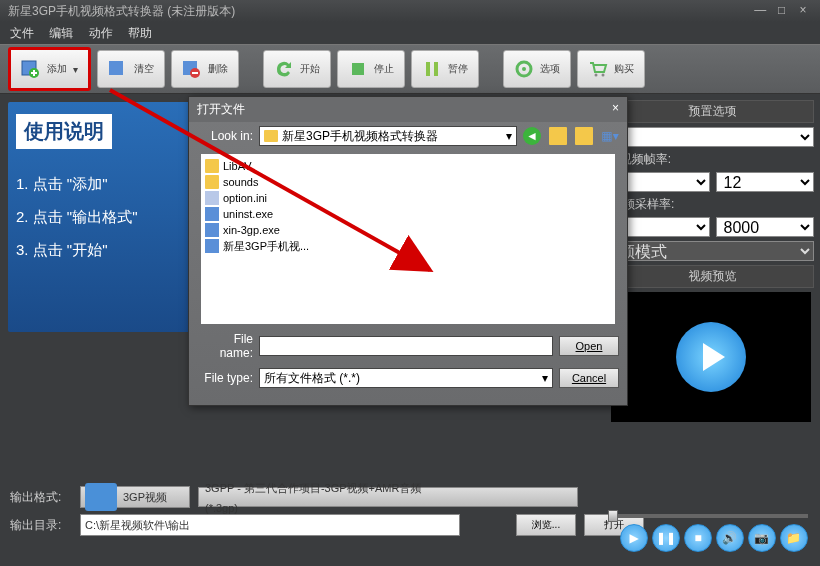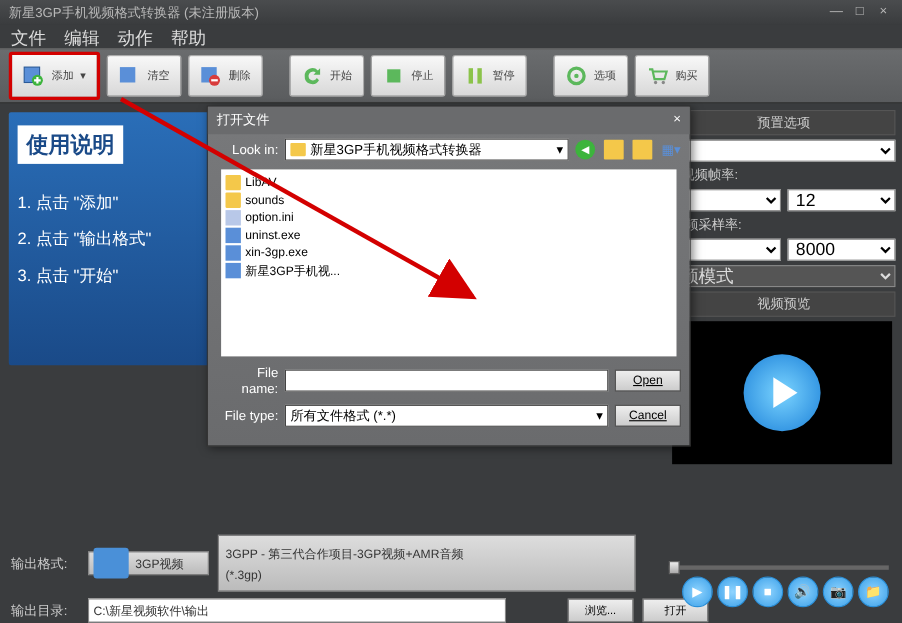--- a/index.html
+++ b/index.html
@@ -1,21 +1,21 @@
 <!DOCTYPE html>
 <html><head>
 <meta charset="utf-8">
 <style>
 * { box-sizing: border-box; margin: 0; padding: 0; font-family: "Microsoft YaHei", Arial, sans-serif; }
 body { width: 820px; height: 566px; background: #3a3c3e; overflow: hidden; position: relative; }
 
 .titlebar { height: 22px; background: linear-gradient(#4a4c4e,#3a3c3e); color: #b8b8b8; font-size: 12px; padding: 3px 8px; display: flex; justify-content: space-between; }
 .titlebar .winbtns span { display: inline-block; width: 18px; text-align: center; color: #b8b8b8; cursor: pointer; }
 
-.menubar { height: 22px; background: #3a3c3e; color: #ddd; font-size: 16px; padding: 3px 10px; }
+.menubar { height: 22px; background: #3a3c3e; color: #ddd; font-size: 12px; padding: 3px 10px; }
 .menubar span { margin-right: 12px; cursor: pointer; }
 
 .toolbar { height: 50px; background: linear-gradient(#6a6c6e,#5a5c5e); display: flex; align-items: center; padding: 0 8px; gap: 6px; border-top: 1px solid #777; border-bottom: 1px solid #333; }
 .tbtn { height: 38px; background: linear-gradient(#f8f8f8,#d8d8d8); border: 1px solid #aaa; border-radius: 3px; display: flex; align-items: center; padding: 0 10px; gap: 6px; font-size: 10px; color: #444; cursor: pointer; }
 .tbtn.add { border: 3px solid #d30000; height: 44px; }
 .tsep { width: 12px; }
 
 .content { display: flex; height: 380px; }
 .leftpane { width: 200px; padding: 8px; }
 .instructions { width: 184px; height: 230px; background: linear-gradient(#2a6eb8,#1a4a88); color: #fff; padding: 12px 8px; border-radius: 2px; }
@@ -193,21 +193,21 @@
   </div>
 </div>
 
 <div class="bottom">
   <div class="brow">
     <span class="blabel">输出格式:</span>
     <div class="bfield fmt" style="width:110px;flex:none">
       <div class="fmticon"></div>
       <span>3GP视频</span>
     </div>
-    <div class="bfield fmt" style="flex-direction:column;align-items:flex-start;height:52px;padding:2px 6px;justify-content:center">
+    <div class="bfield fmt" style="flex-direction:column;align-items:flex-start;height:20px;padding:2px 6px;justify-content:center">
       <span>3GPP -   第三代合作项目-3GP视频+AMR音频</span>
       <span>(*.3gp)</span>
     </div>
   </div>
   <div class="brow">
     <span class="blabel">输出目录:</span>
     <div class="bfield">
         <span>C:\新星视频软件\输出</span>
       </div>
     <div style="width:40px"></div>

